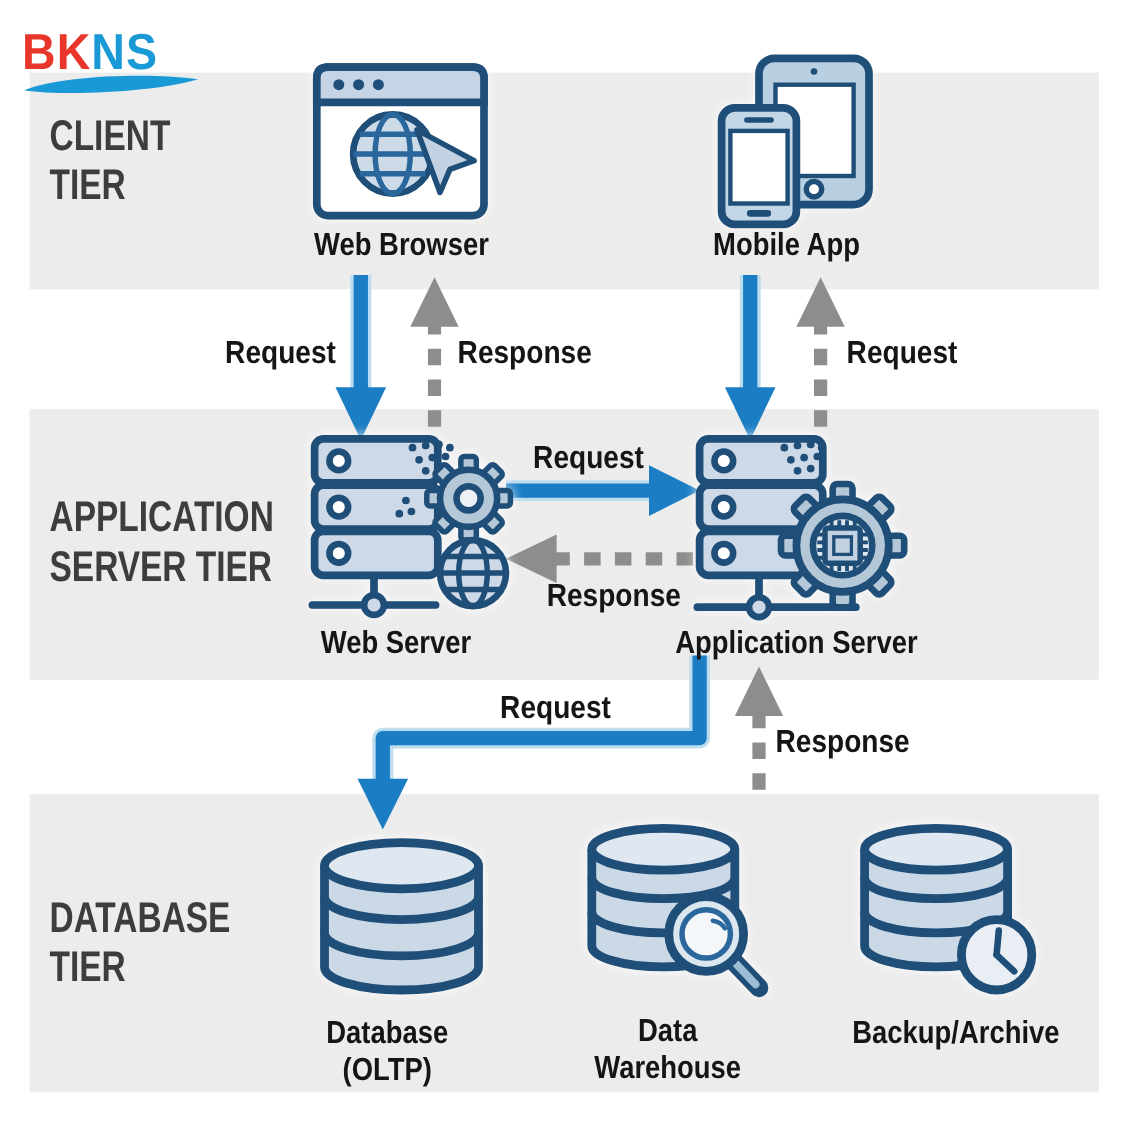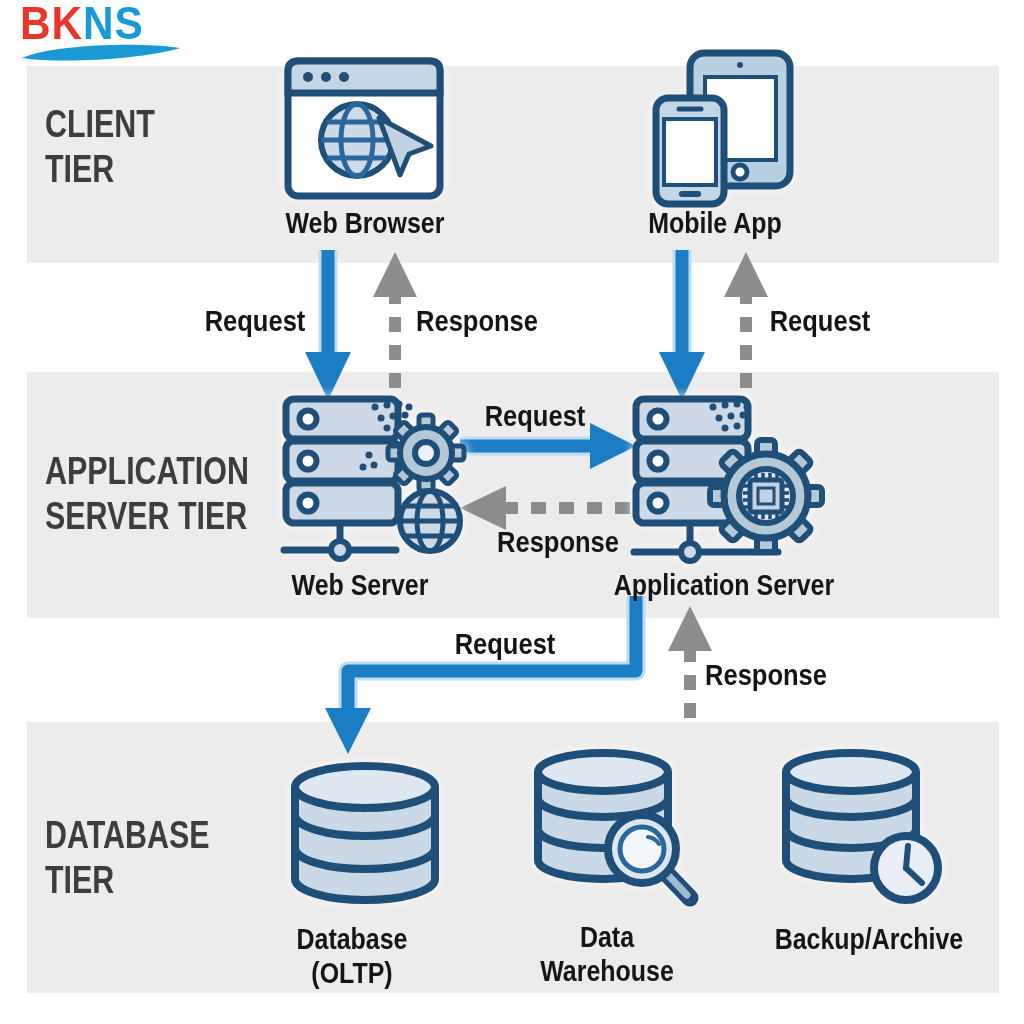--- a/index.html
+++ b/index.html
@@ -16,21 +16,21 @@
 
   .node-label{position:absolute;font-weight:bold;font-size:29px;line-height:1.18;
     color:#151515;text-align:center;white-space:nowrap;transform:scaleX(.86);transform-origin:center top;}
 
   .flow-label{position:absolute;font-weight:bold;font-size:29px;color:#151515;
     text-align:center;white-space:nowrap;transform:scaleX(.88);transform-origin:center top;}
 
   .icon{position:absolute;filter:drop-shadow(0 0 5px rgba(255,255,255,.85));}
   .icon svg{display:block;}
 
-  #logo{position:absolute;left:20px;top:0;width:170px;}
+  #logo{position:absolute;left:20px;top:24px;width:170px;}
   #logo .word{font-weight:bold;font-size:46px;letter-spacing:1px;line-height:1;
     transform:scaleX(.92);transform-origin:left top;white-space:nowrap;}
   #logo .bk{color:#e8362a;}
   #logo .ns{color:#199ad6;}
   #logo svg{display:block;margin-top:-4px;}
 
   #arrows{position:absolute;left:0;top:0;pointer-events:none;}
 </style>
 </head>
 <body>

